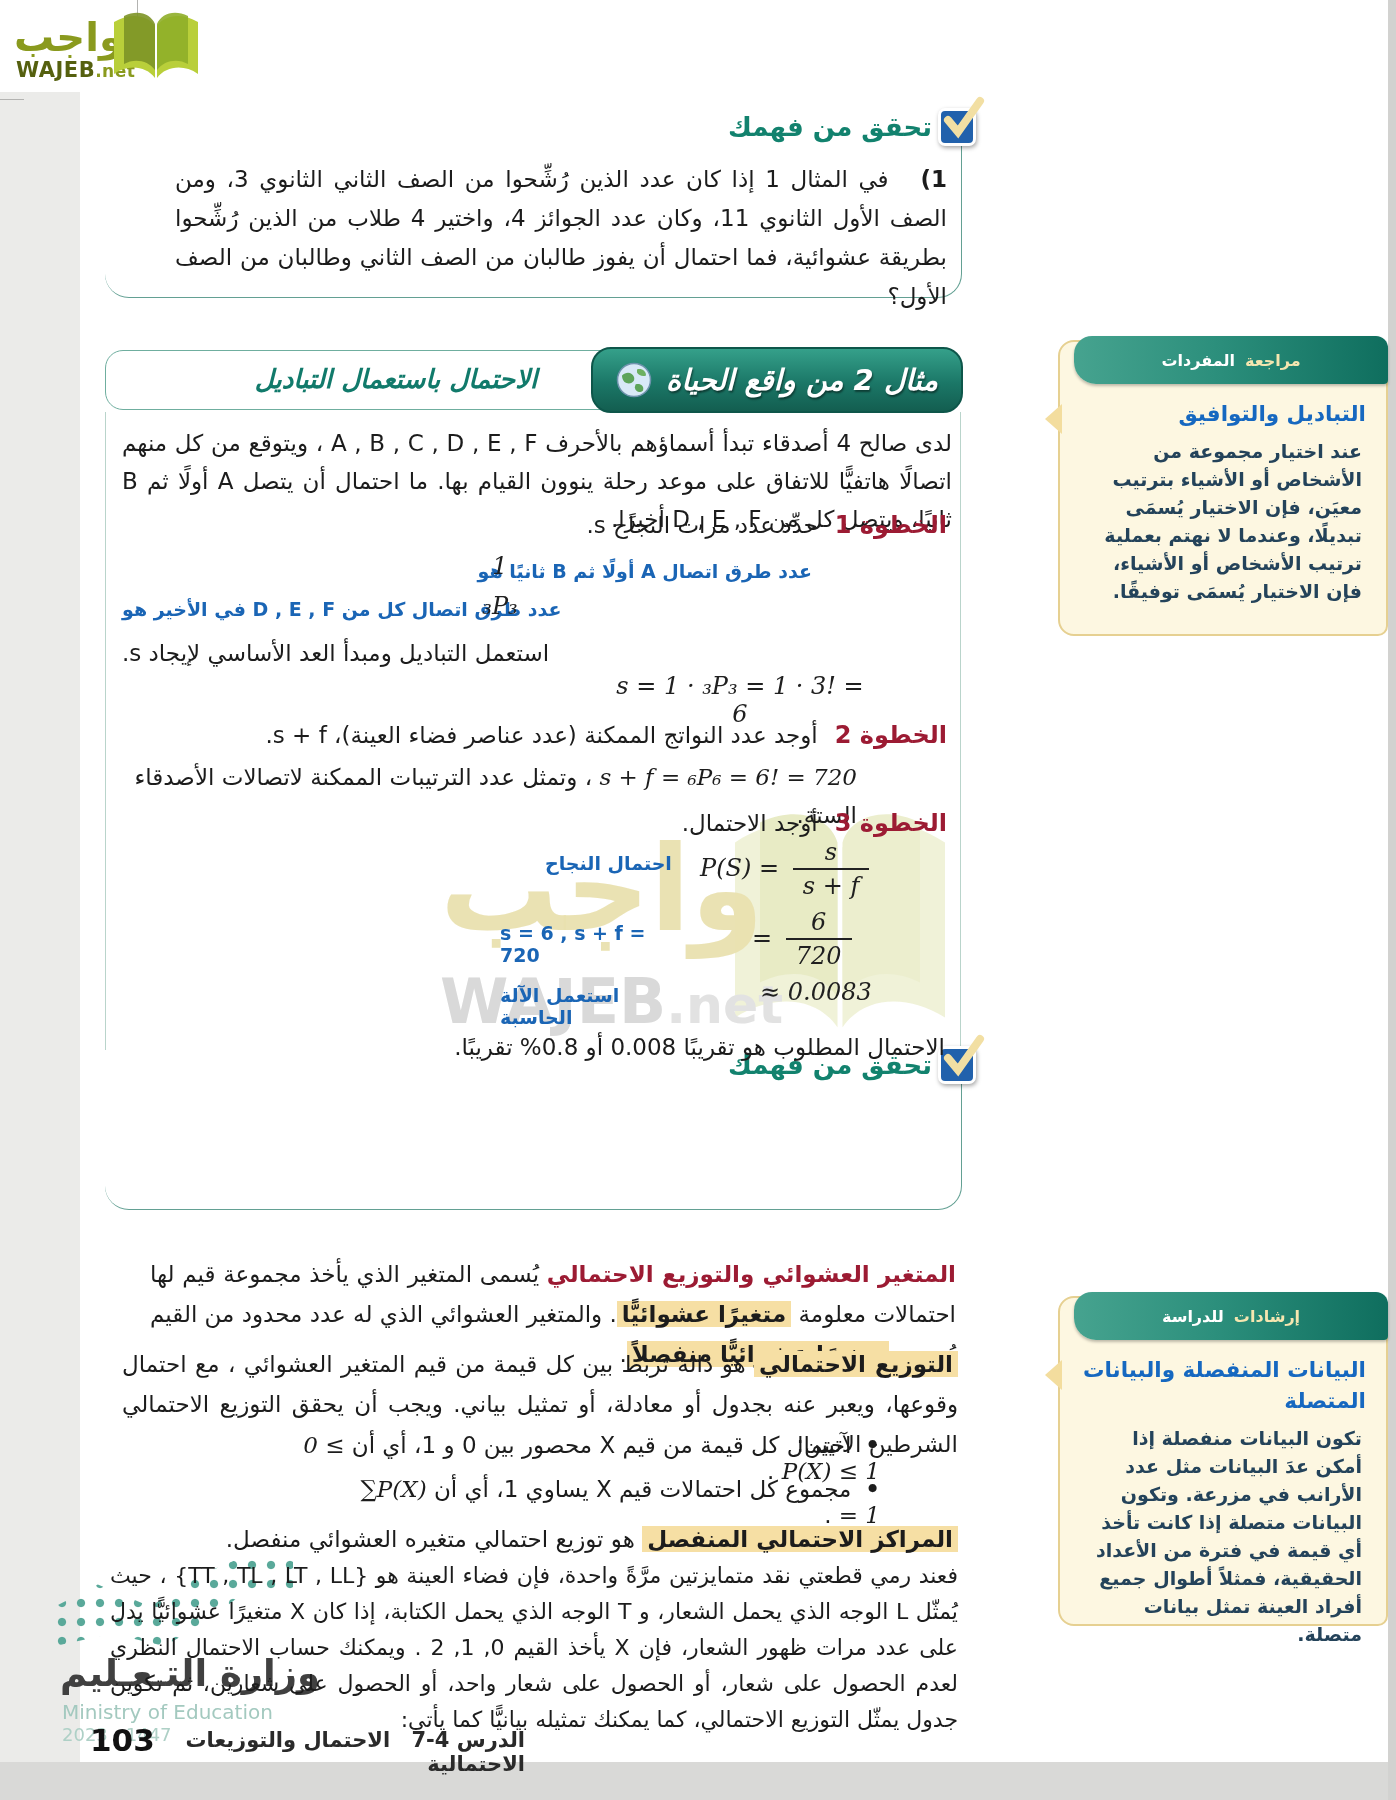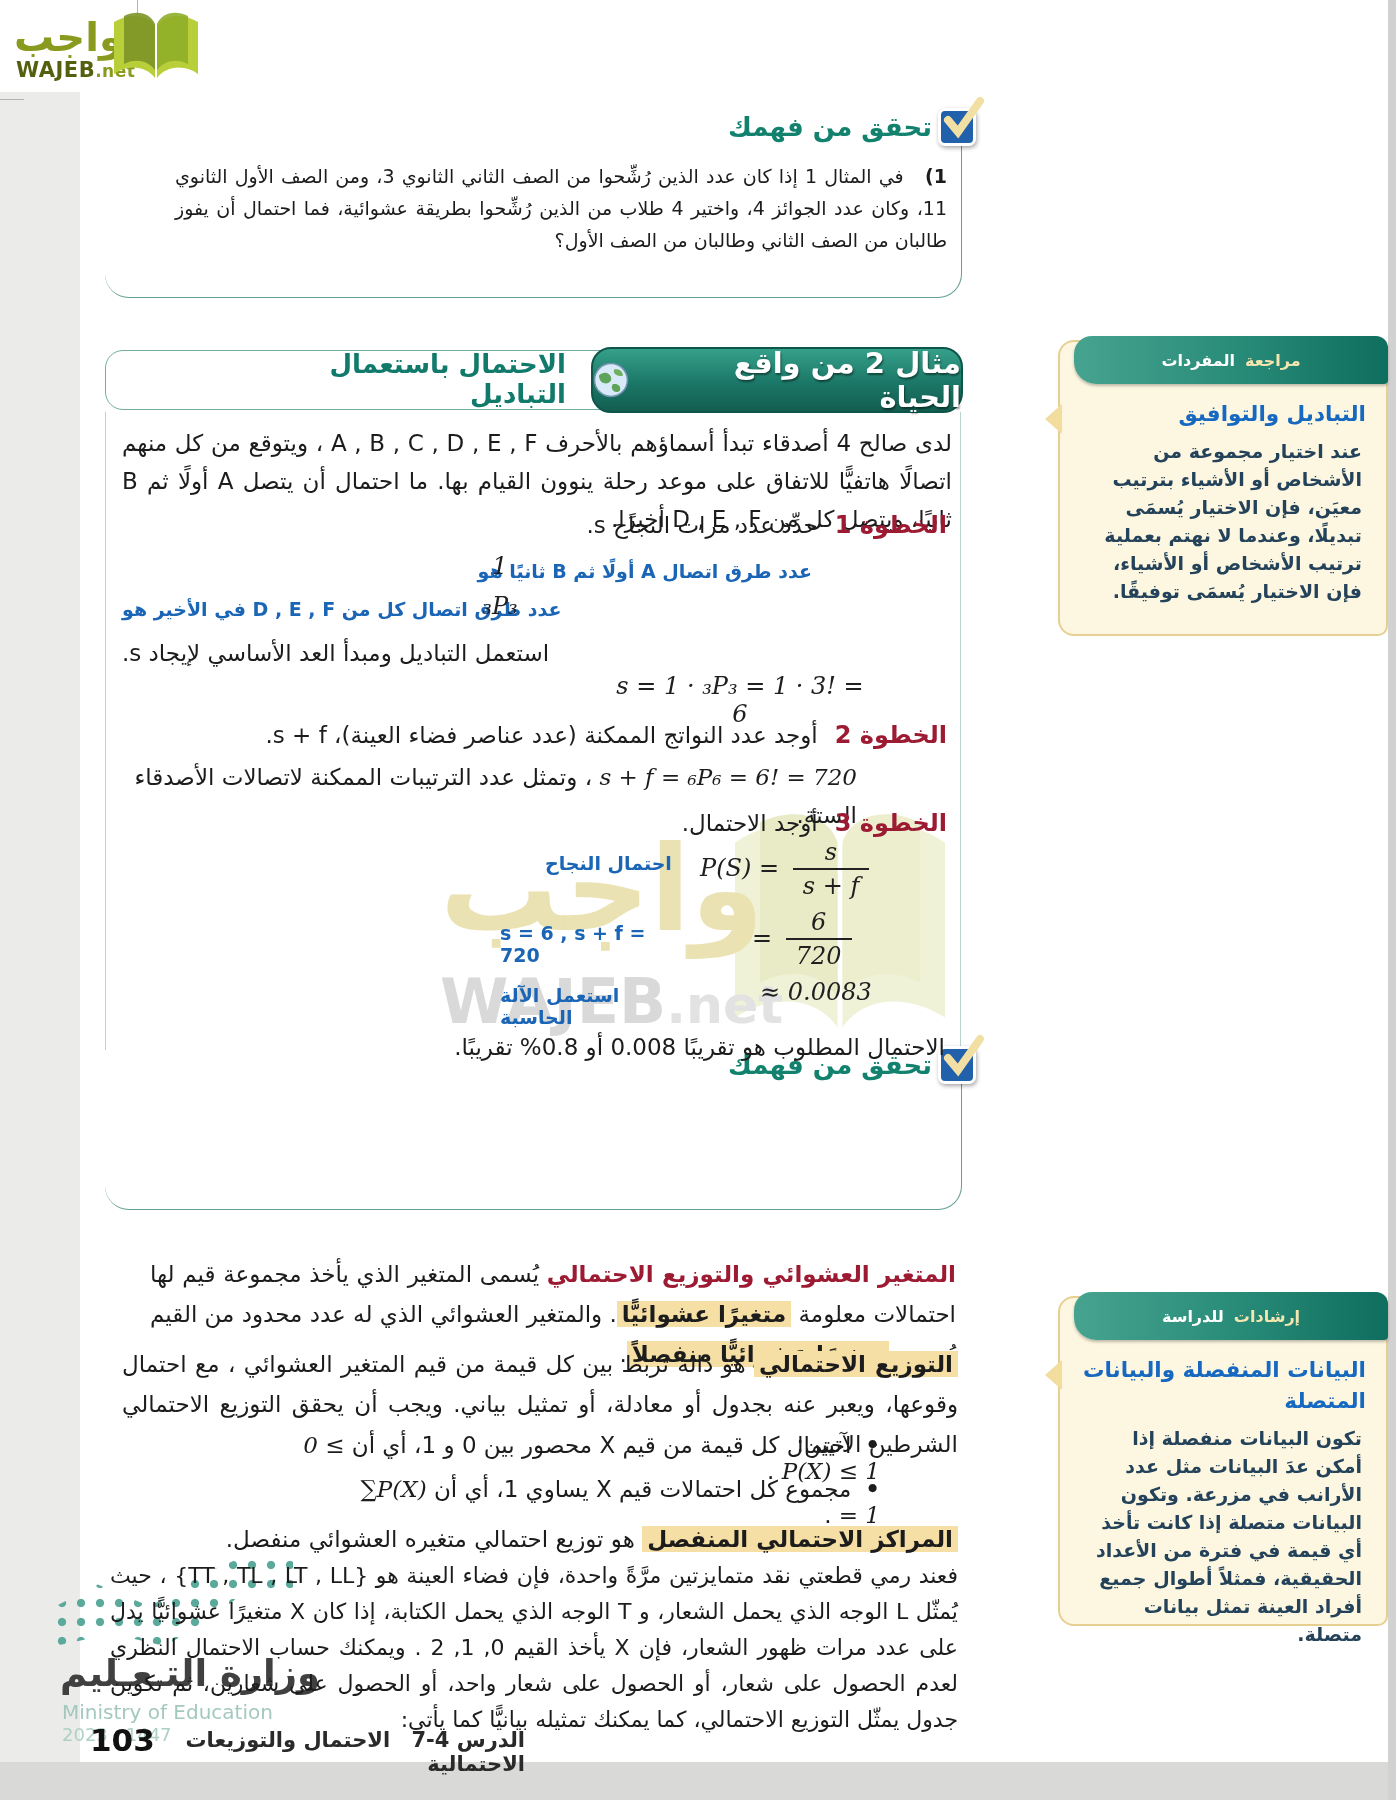--- a/index.html
+++ b/index.html
@@ -23,27 +23,27 @@
   .logo-book { position:absolute; left:98px; top:2px; }
 
   
   .chk-box { border-left:none; border-top:none;
              border-right:1.6px solid #63a093; border-bottom:1.6px solid #63a093;
              border-bottom-left-radius:24px; border-bottom-right-radius:24px; }
   .chk-title { font-size:26px; font-weight:bold; color:#12826e; white-space:nowrap; }
   .chk-icon { width:38px; height:38px; background:#2161ac; border:3px solid #fff;
               border-radius:7px; box-shadow:1px 2px 4px rgba(0,0,0,.35); }
   .chk-icon svg { position:absolute; top:-17px; left:-3px; overflow:visible; }
-  .item-text { font-size:19px; line-height:32px; color:#1c1c1c; text-align:justify; }
+  .item-text { font-size:23px; line-height:39px; color:#1c1c1c; text-align:justify; }
   .item-no { font-weight:bold; }
   .lead-blue { color:#2b6db8; font-weight:bold; }
 
   
   .ex-strip { left:105px; top:350px; width:857px; height:60px; background:#fff;
-              border:1.6px solid #6fae9f; border-radius:18px; }
+              border:1.6px solid #6fae9f; border-radius:18px;font-style:italic; }
   .ex-banner { position:absolute; left:485px; right:-2px; top:-4px; height:66px;
                background:linear-gradient(180deg,#35a08a 0%,#1b7767 55%,#135e50 100%);
                border:2px solid #0e564a; border-radius:20px;
                display:flex; align-items:center; justify-content:center; gap:14px; }
   .ex-banner-title { color:#ffffff; font-size:29px; font-weight:bold;
                      text-shadow:1px 2px 2px rgba(0,0,0,.45); }
   .ex-subtitle { position:absolute; left:120px; right:395px; top:0; height:56px;
                  display:flex; align-items:center; justify-content:center;
                  color:#117a6b; font-size:26px; font-weight:bold; }
   .ex-line { width:0; border-right:1.5px solid #b9d4cb; }

